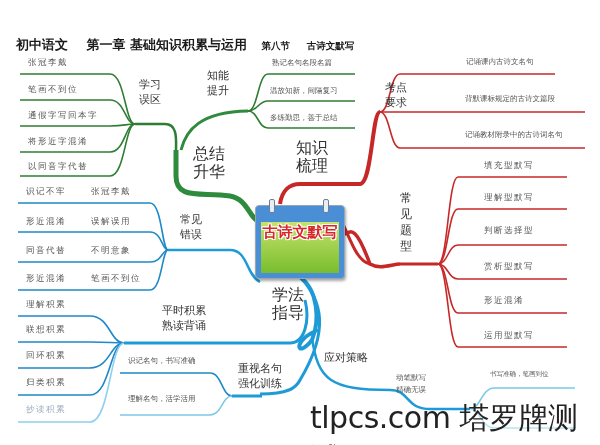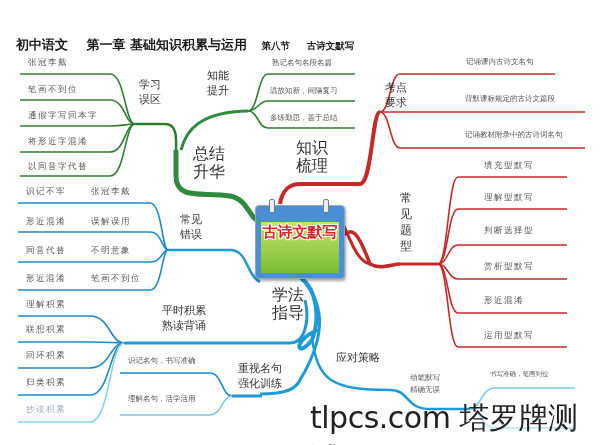--- a/index.html
+++ b/index.html
@@ -173,22 +173,22 @@
 <div class="t mid" style="left:162px;top:303px">
   <div>平时积累</div>
   <div>熟读背诵</div>
 </div>
 <div class="t leaf2" style="left:128px;top:356px">识记名句，书写准确</div>
 <div class="t leaf2" style="left:128px;top:394px">理解名句，活学活用</div>
 <div class="t mid" style="left:238px;top:361px">
   <div>重视名句</div>
   <div>强化训练</div>
 </div>
-<div class="t mid" style="left:336px;top:350px">应对策略</div>
-<div class="t leaf2" style="left:410px;top:372px;text-align:center;line-height:12px">
+<div class="t mid" style="left:324px;top:350px">应对策略</div>
+<div class="t leaf2" style="left:396px;top:372px;text-align:center;line-height:12px">
   <div>动笔默写</div>
   <div>精确无误</div>
 </div>
 <div class="t" style="left:490px;top:370px;font-size:6.5px;color:#555">书写准确，笔画到位</div>
 
 <div class="center">
   <div class="frame">
     <div class="screen"></div>
   </div>
   <div class="ring" style="left:14px"></div>

